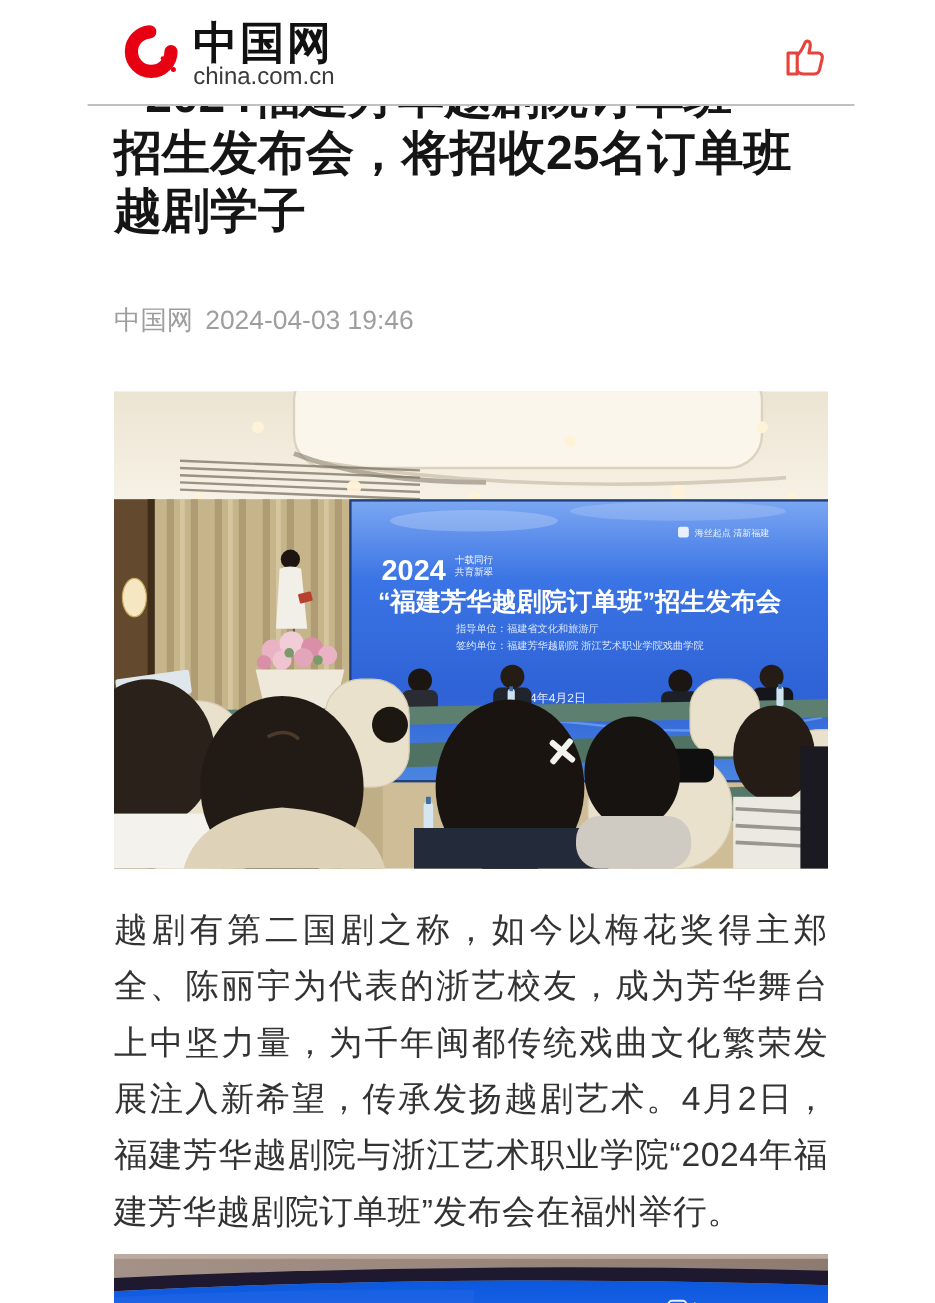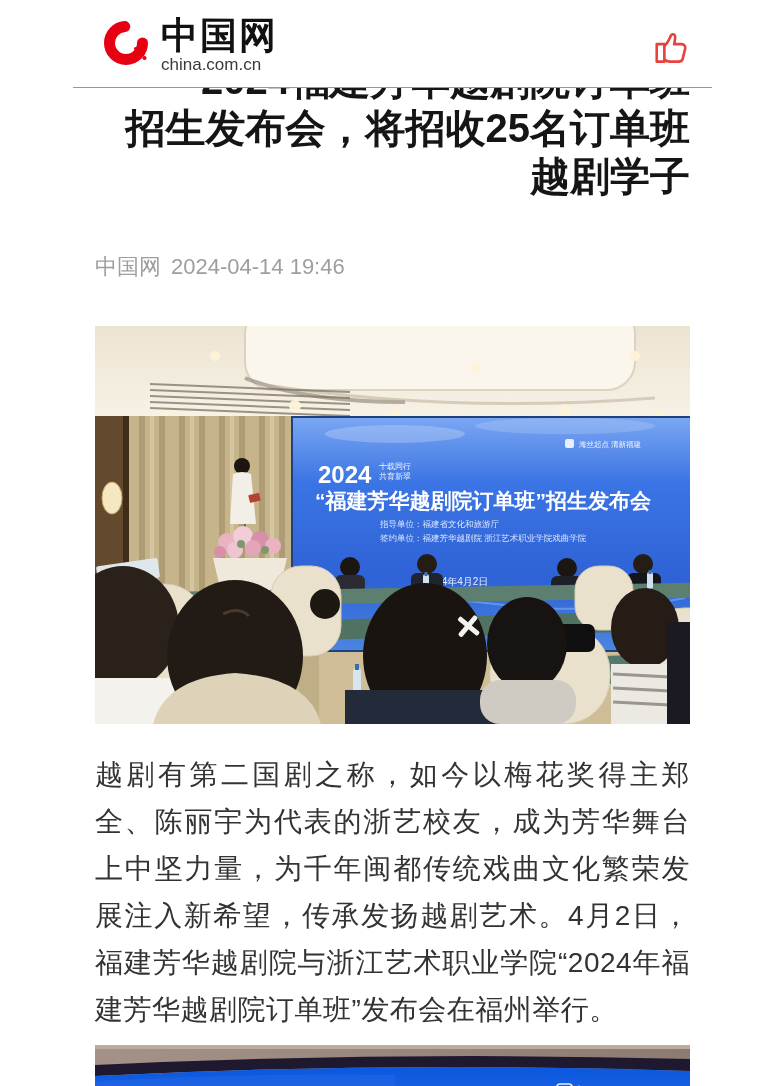--- a/index.html
+++ b/index.html
@@ -10,27 +10,27 @@
   }
   
   .header-bar{
     position:fixed;top:0;left:0;width:779px;height:88px;background:#fff;z-index:30;
   }
   .header-rule{position:absolute;left:73px;top:87px;width:639px;height:1px;background:#979797;}
   .logo-link{position:absolute;left:99px;top:16px;display:flex;align-items:flex-start;text-decoration:none;cursor:pointer;}
   .logo-mark{width:54px;height:54px;display:block;}
   .logo-text{margin-left:8px;display:flex;flex-direction:column;}
   .brand{font-size:37px;line-height:40px;font-weight:700;color:#111;letter-spacing:2px;}
-  .domain{font-size:17px;line-height:19px;color:#3a3a3a;margin-top:-1px;}
+  .domain{font-size:20px;line-height:19px;color:#3a3a3a;margin-top:-1px;}
   .like-btn{position:absolute;left:648px;top:24px;width:48px;height:48px;background:none;border:none;padding:0;cursor:pointer;}
   
   .article{position:relative;width:639px;margin-left:73px;}
   .article-title{
     margin:56px 0 0 22px;width:595px;
-    font-size:40px;line-height:48px;font-weight:700;color:#151515;text-align:right;
+    font-size:40px;line-height:48px;font-weight:700;color:#151515;
   }
   .article-title .tline{display:block;}
   .article-title .tline.first{padding-left:26px;}
   .byline{margin:52px 0 0 22px;font-size:22px;color:#9e9e9e;}
   .byline .src{margin-right:10px;}
   .photo{margin:44px 0 0 22px;width:595px;display:block;}
   .photo svg{display:block;}
   .body-par{
     margin:27px 0 12px 22px;width:595px;
     font-size:28px;line-height:47px;color:#333;text-align:justify;letter-spacing:.5px;
@@ -69,21 +69,21 @@
 
 <div class="article">
 
   <h1 class="article-title">
     <span class="tline first">2024福建芳华越剧院订单班</span>
     <span class="tline">招生发布会，将招收25名订单班</span>
     <span class="tline">越剧学子</span>
   </h1>
 
   <div class="byline">
-    <span class="src">中国网</span><span>2024-04-14 19:46</span>
+    <span class="src">中国网</span><span>2024-04-03 19:46</span>
   </div>
 
   <figure class="photo">
     <svg viewBox="0 0 595 398" width="595" height="398">
       <defs>
         <linearGradient id="ceil" x1="0" y1="0" x2="0" y2="1">
           <stop offset="0" stop-color="#ece4d2"></stop>
             <stop offset="1" stop-color="#f8f3e8"></stop>
         </linearGradient>
         <linearGradient id="scr" x1="0" y1="0" x2="0" y2="1">

